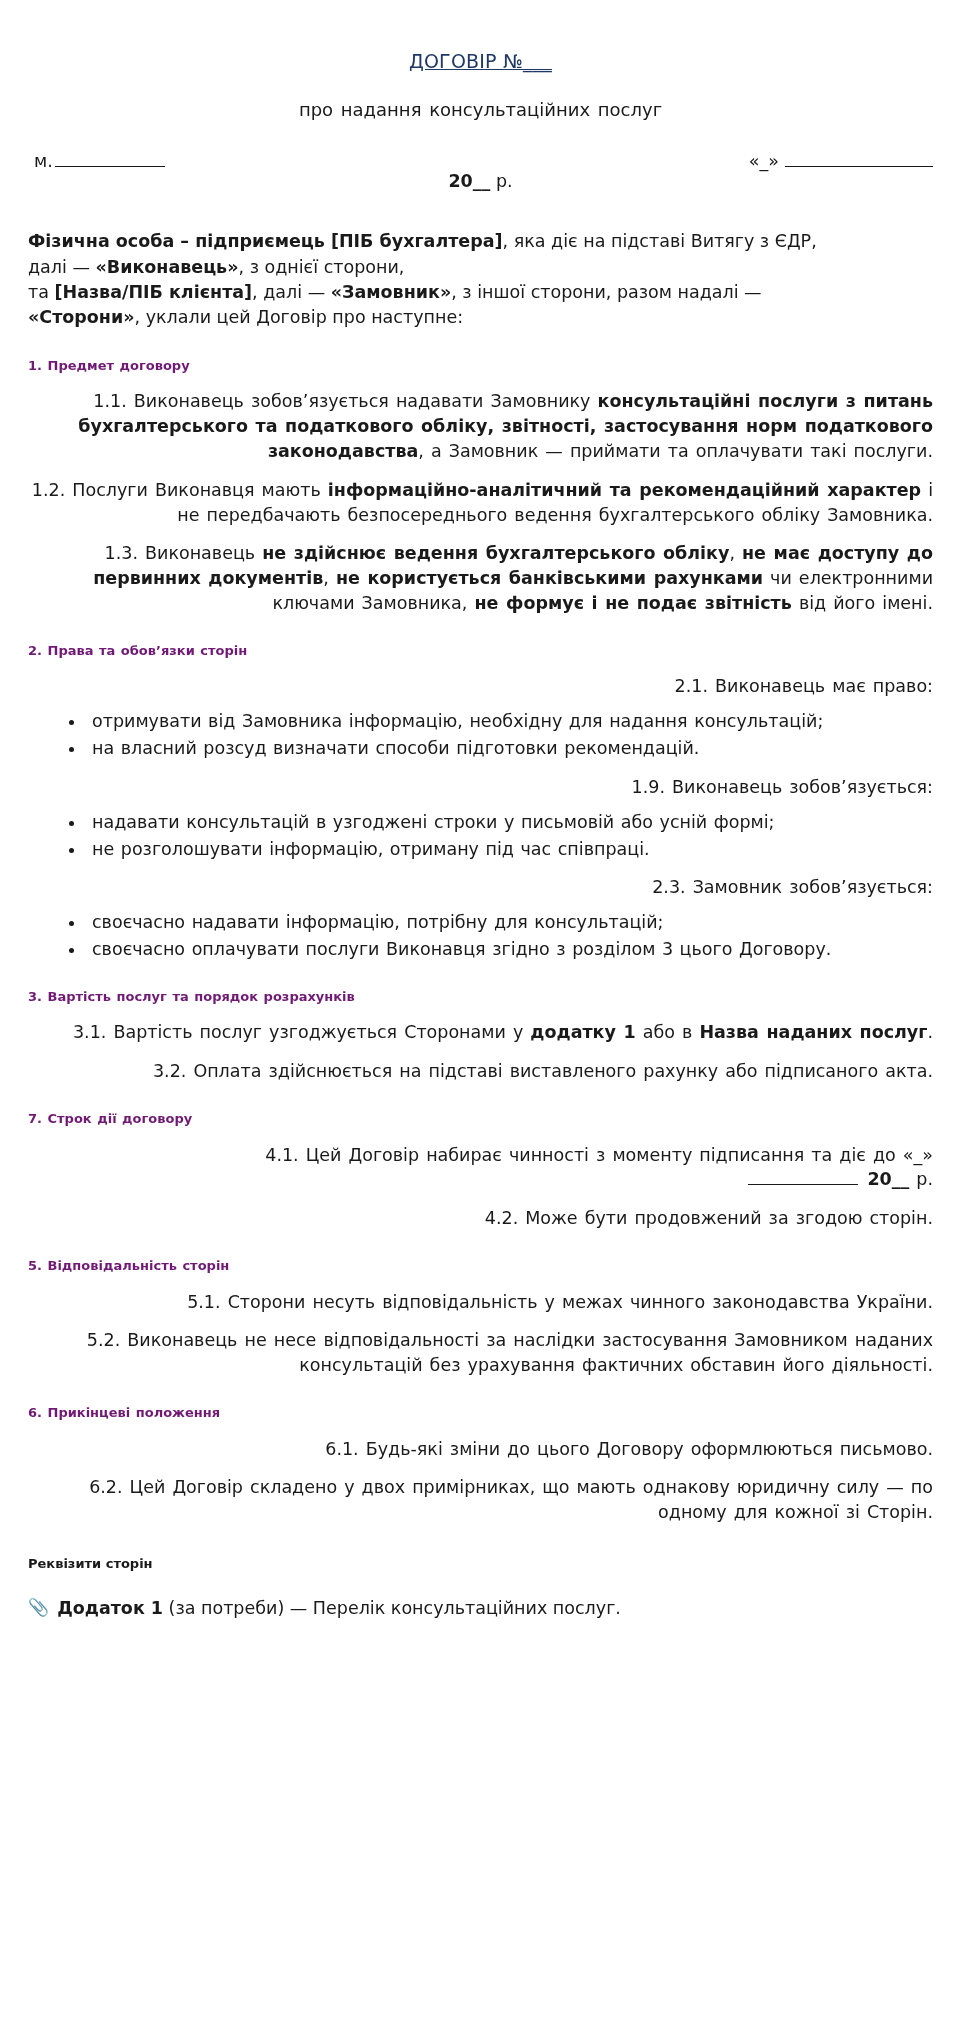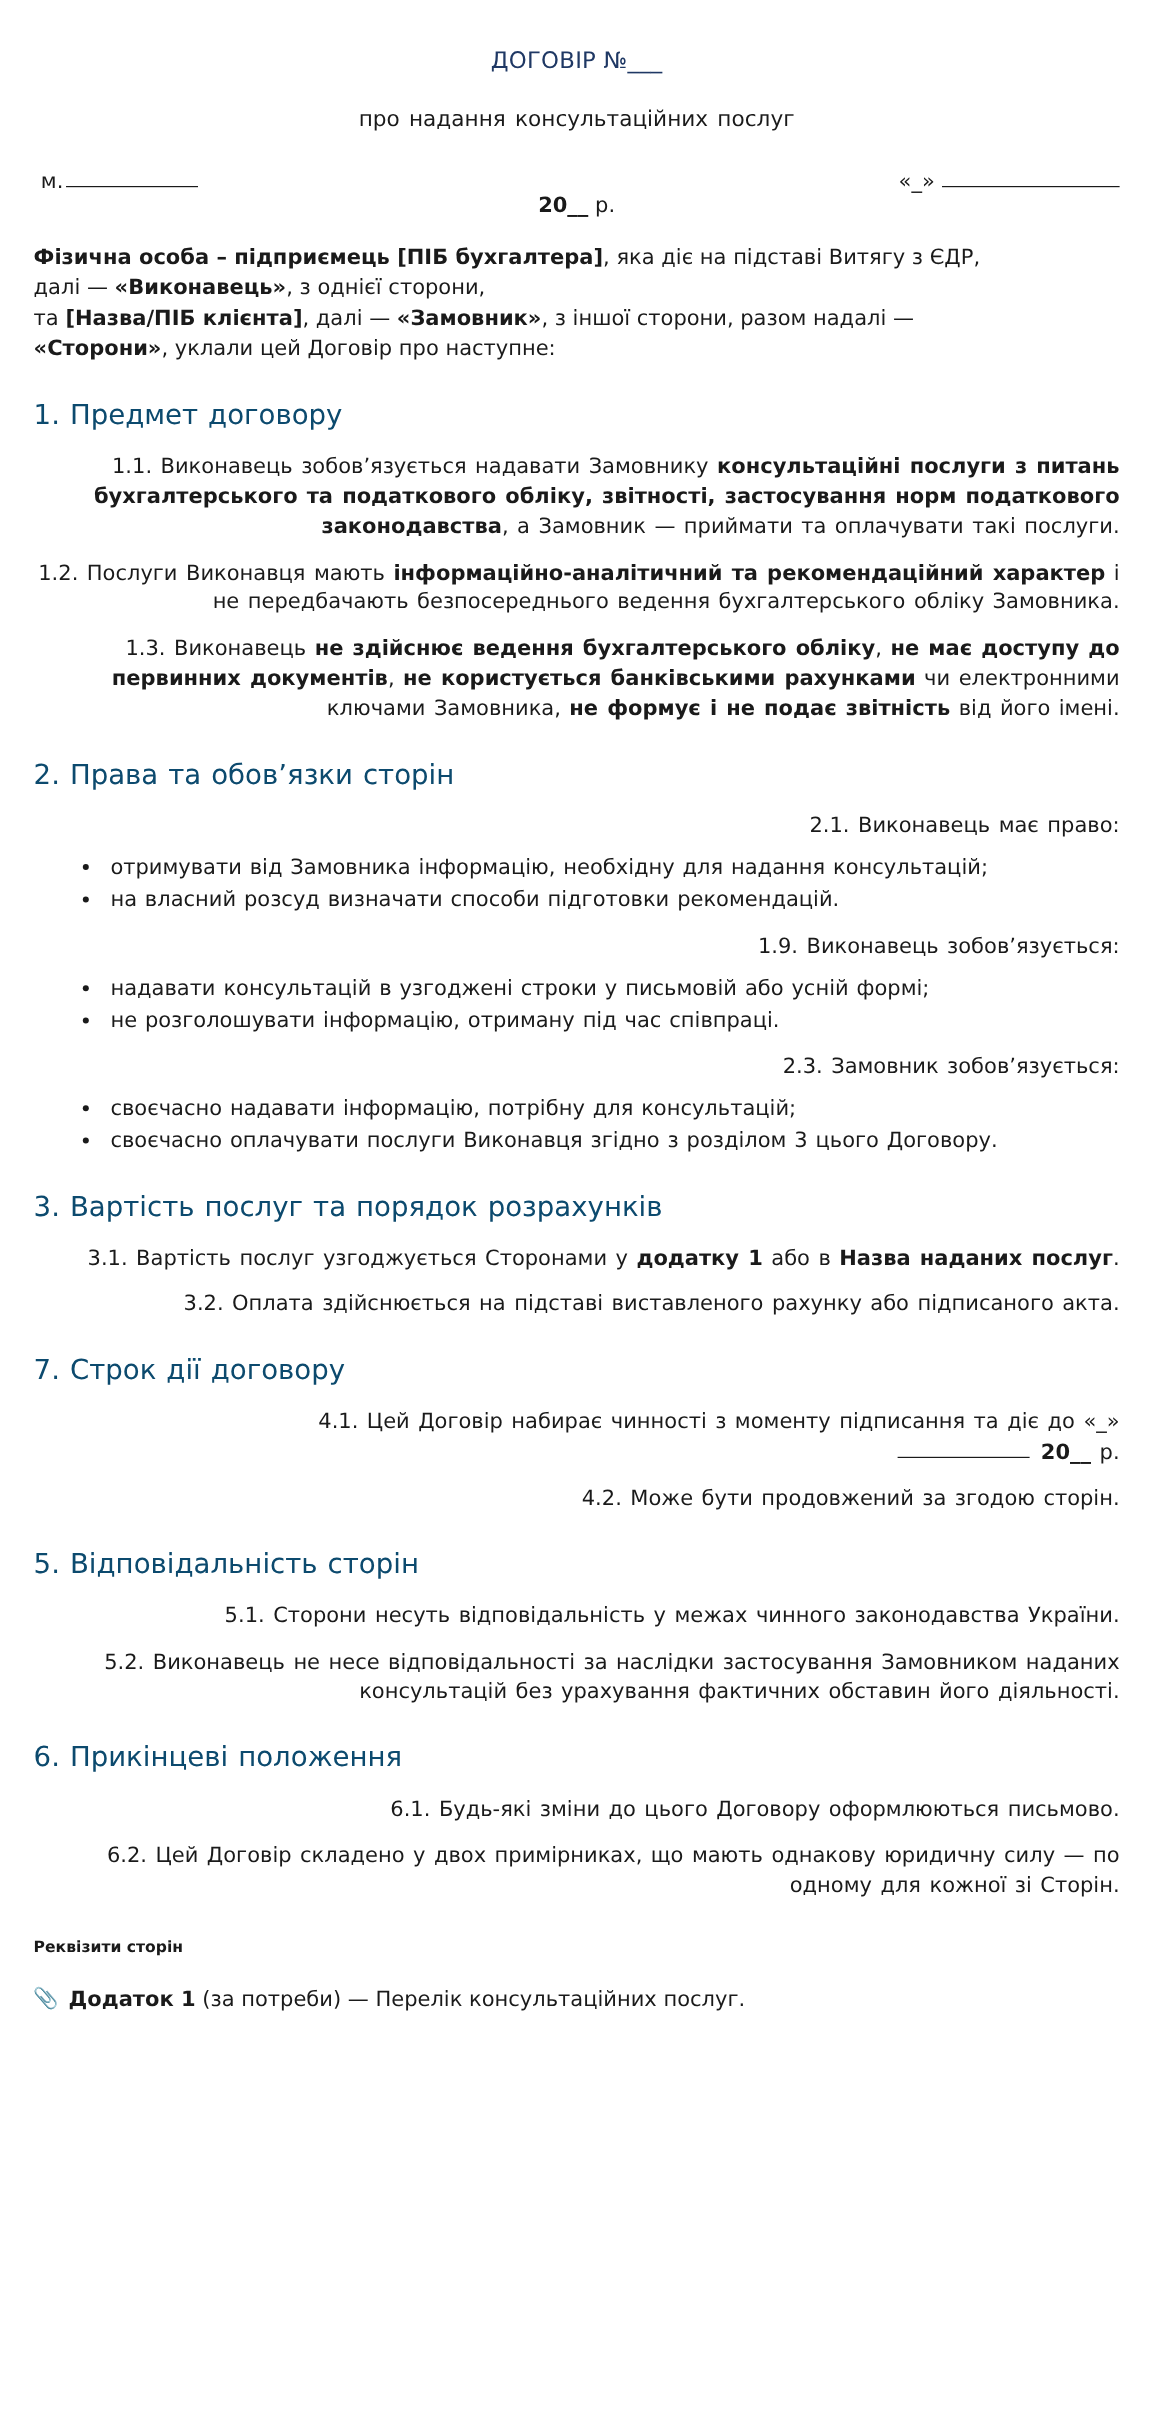--- a/index.html
+++ b/index.html
@@ -19,22 +19,23 @@
     width: 961px;
     box-sizing: border-box;
     padding: 24px 28px 20px 28px;
     position: relative;
   }
   .title {
     text-align: center;
     font-size: 19px;
     color: #1f3864;
     letter-spacing: 0.2px;
-    margin-top: 14px;
+    margin-top: 24px;
     margin-bottom: 0;
+    text-decoration: underline;
   }
   .subtitle {
     text-align: center;
     font-size: 18px;
     color: #1a1a1a;
     margin-top: 22px;
     word-spacing: 2px;
   }
   .place-row {
     margin-top: 26px;
@@ -74,28 +75,28 @@
     margin: 0 0 0 0;
   }
   .para {
     margin-top: 14px;
     text-align: right;
   }
   .tight {
     margin-top: 14px;
   }
   .intro {
-    margin-top: 18px;
+    margin-top: 35px;
     line-height: 1.45;
   }
   .intro b { font-weight: bold; }
   h2.section {
-    color: #0c4a6e;
-    font-size: 23px;
-    font-weight: normal;
+    color: #701a75;
+    font-size: 13px;
+    font-weight: bold;
     margin: 26px 0 0 0;
     word-spacing: 1px;
   }
   ul {
     margin: 10px 0 0 0;
     padding-left: 58px;
   }
   li {
     margin-bottom: 2px;
     padding-left: 6px;

